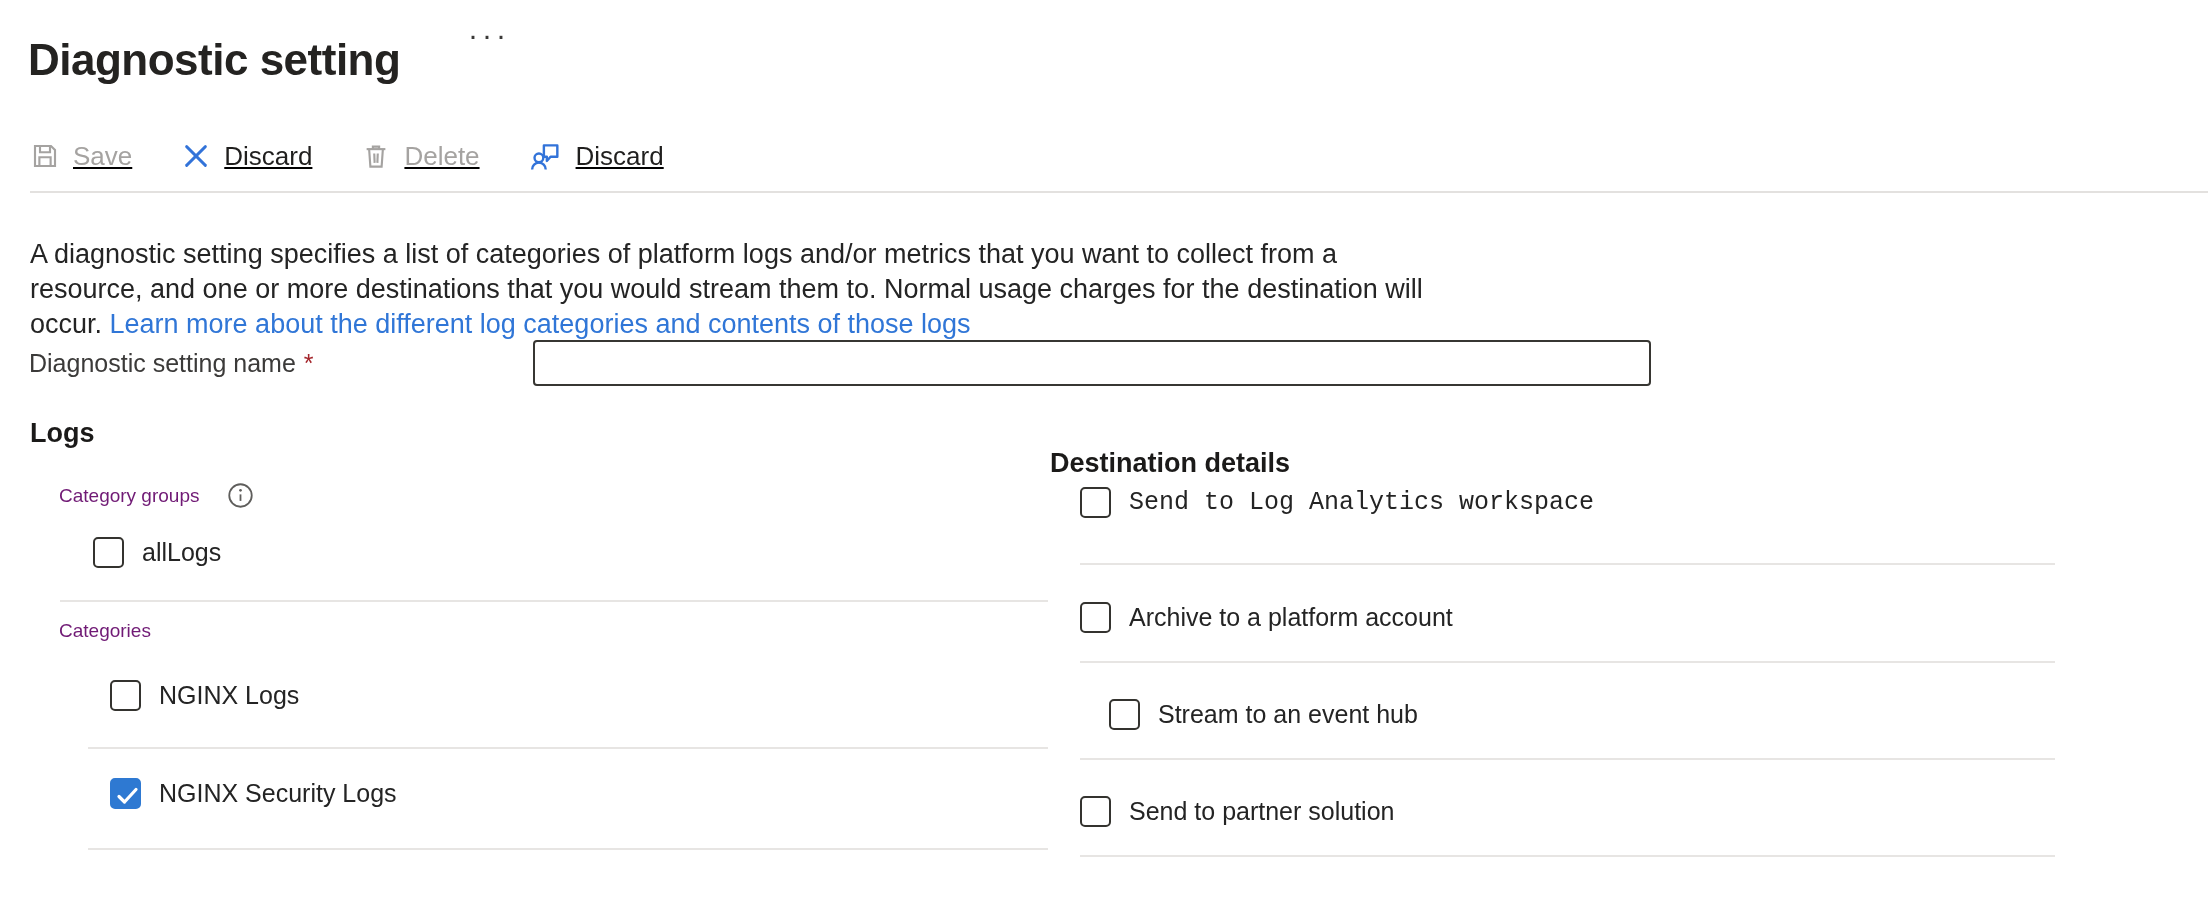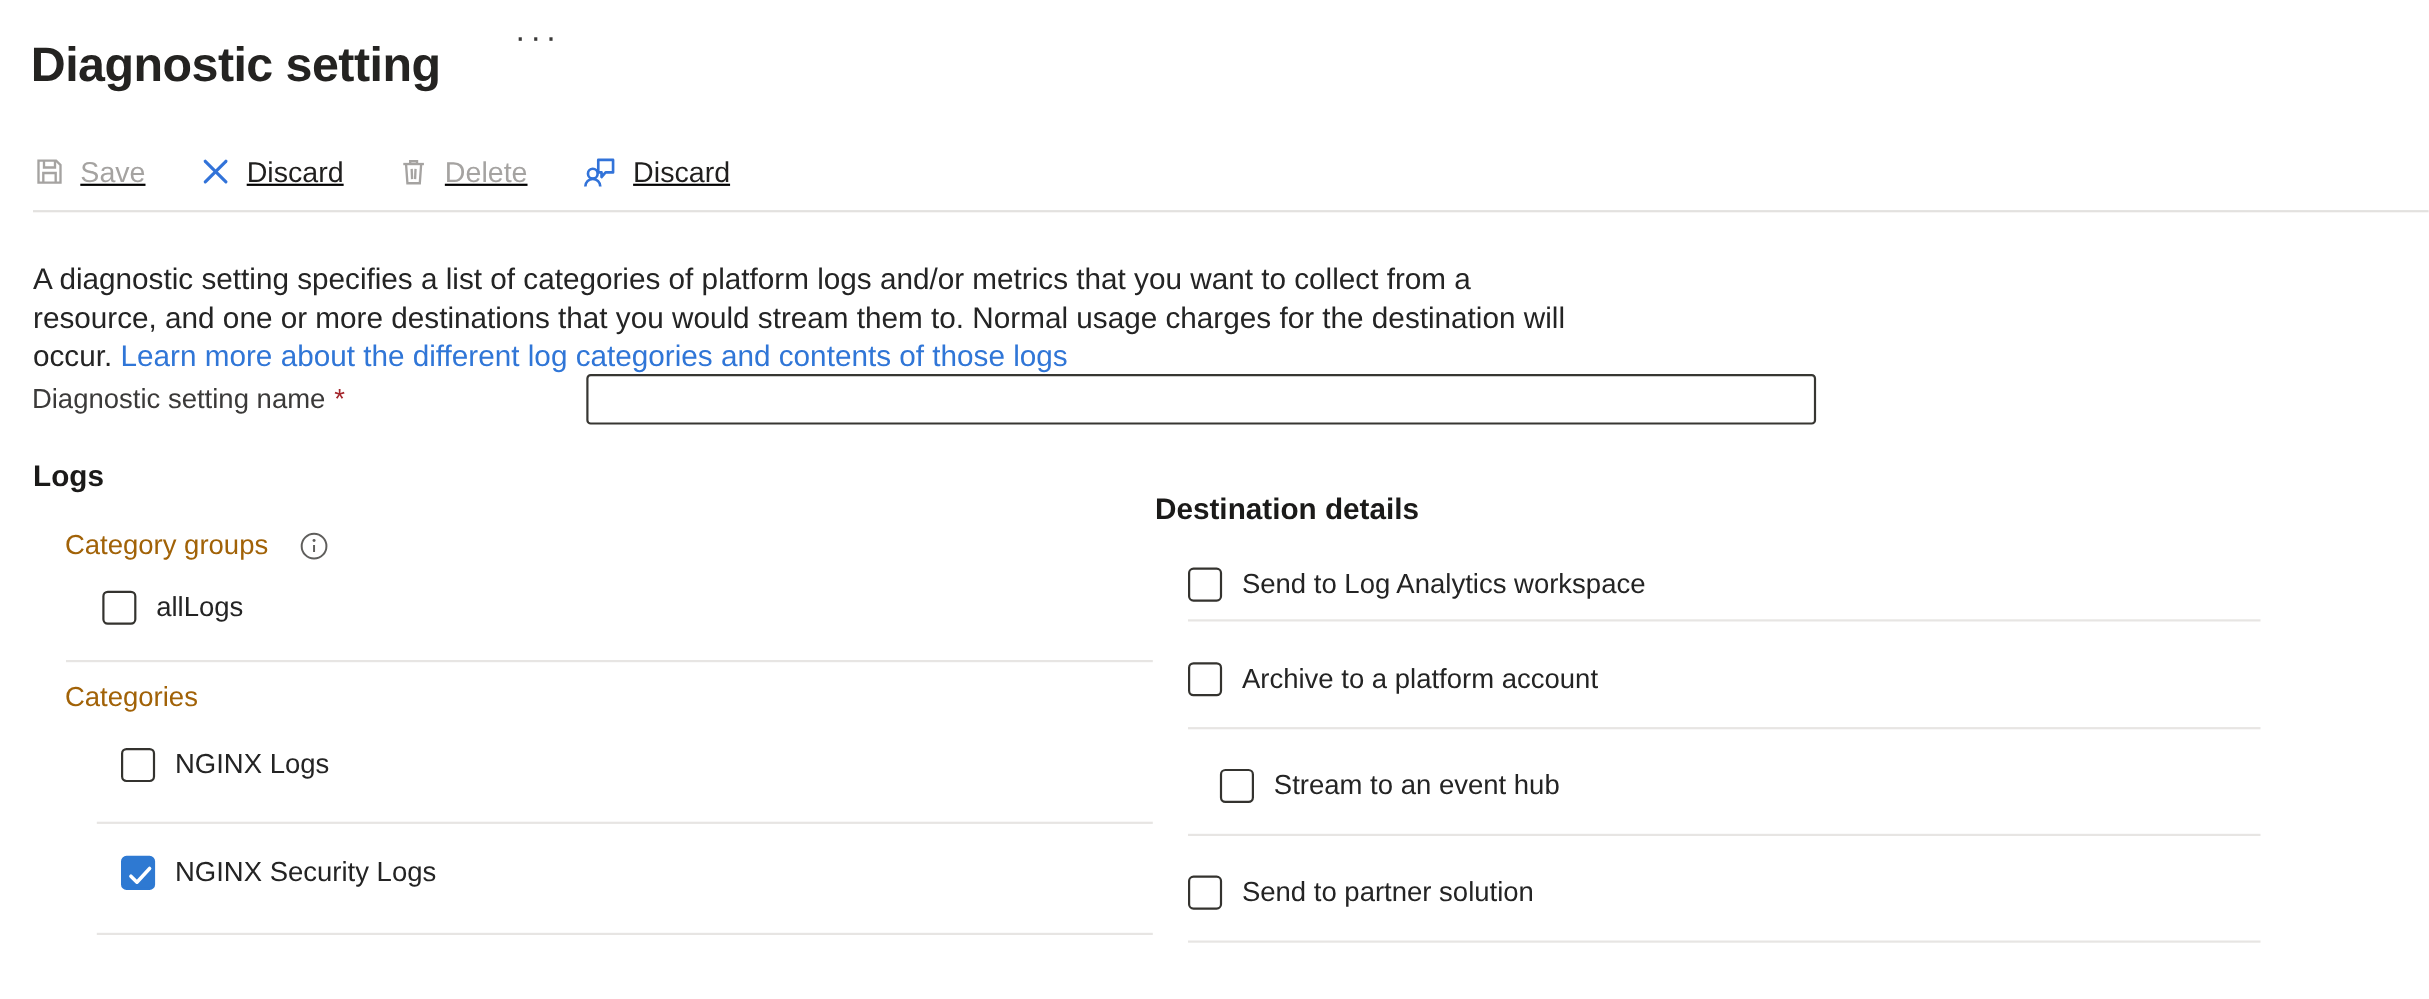--- a/index.html
+++ b/index.html
@@ -45,21 +45,21 @@
   }
   .required-marker{color:#a4262c;margin-left:8px;}
   .name-input{
     position:absolute;left:533px;top:340px;width:1118px;height:46px;
     border:2px solid #373632;border-radius:4px;box-sizing:border-box;
     font-size:25px;padding:0 14px;font-family:"Liberation Sans", sans-serif;
     background:#fff;outline:none;
   }
   
   .section-heading{position:absolute;font-size:27px;font-weight:700;color:#1b1a19;}
-  .sub-label{position:absolute;font-size:25px;color:#a16207;display:flex;align-items:center;gap:28px;}
+  .sub-label{position:absolute;font-size:19px;color:#701a75;display:flex;align-items:center;gap:28px;}
   
   .cbx-row{
     position:absolute;display:flex;align-items:center;gap:18px;cursor:pointer;
   }
   .cbx{
     width:31px;height:31px;box-sizing:border-box;border:2px solid #34332f;
     border-radius:5px;background:#fff;flex:0 0 auto;position:relative;
   }
   .cbx.checked{background:#2e79d2;border-color:#2e79d2;}
   .cbx svg{position:absolute;left:0;top:0;}
@@ -165,21 +165,21 @@
       <polyline points="7,16.5 12.5,22 24,9.5"></polyline>
     </svg>
   </span>
   <span class="cbx-label">NGINX Security Logs</span>
 </div>
 
 <div class="hdivider" style="left:88px;top:848px;width:960px;"></div>
 
 <h2 class="section-heading" style="left:1050px;top:426px;">Destination details</h2>
 
-<div class="cbx-row" style="left:1080px;top:516px;">
+<div class="cbx-row" style="left:1080px;top:487px;font-family:Liberation Mono, monospace;">
   <span class="cbx"></span>
   <span class="cbx-label">Send to Log Analytics workspace</span>
 </div>
 <div class="hdivider" style="left:1080px;top:563px;width:975px;"></div>
 
 <div class="cbx-row" style="left:1080px;top:602px;">
   <span class="cbx"></span>
   <span class="cbx-label">Archive to a platform account</span>
 </div>
 <div class="hdivider" style="left:1080px;top:661px;width:975px;"></div>

